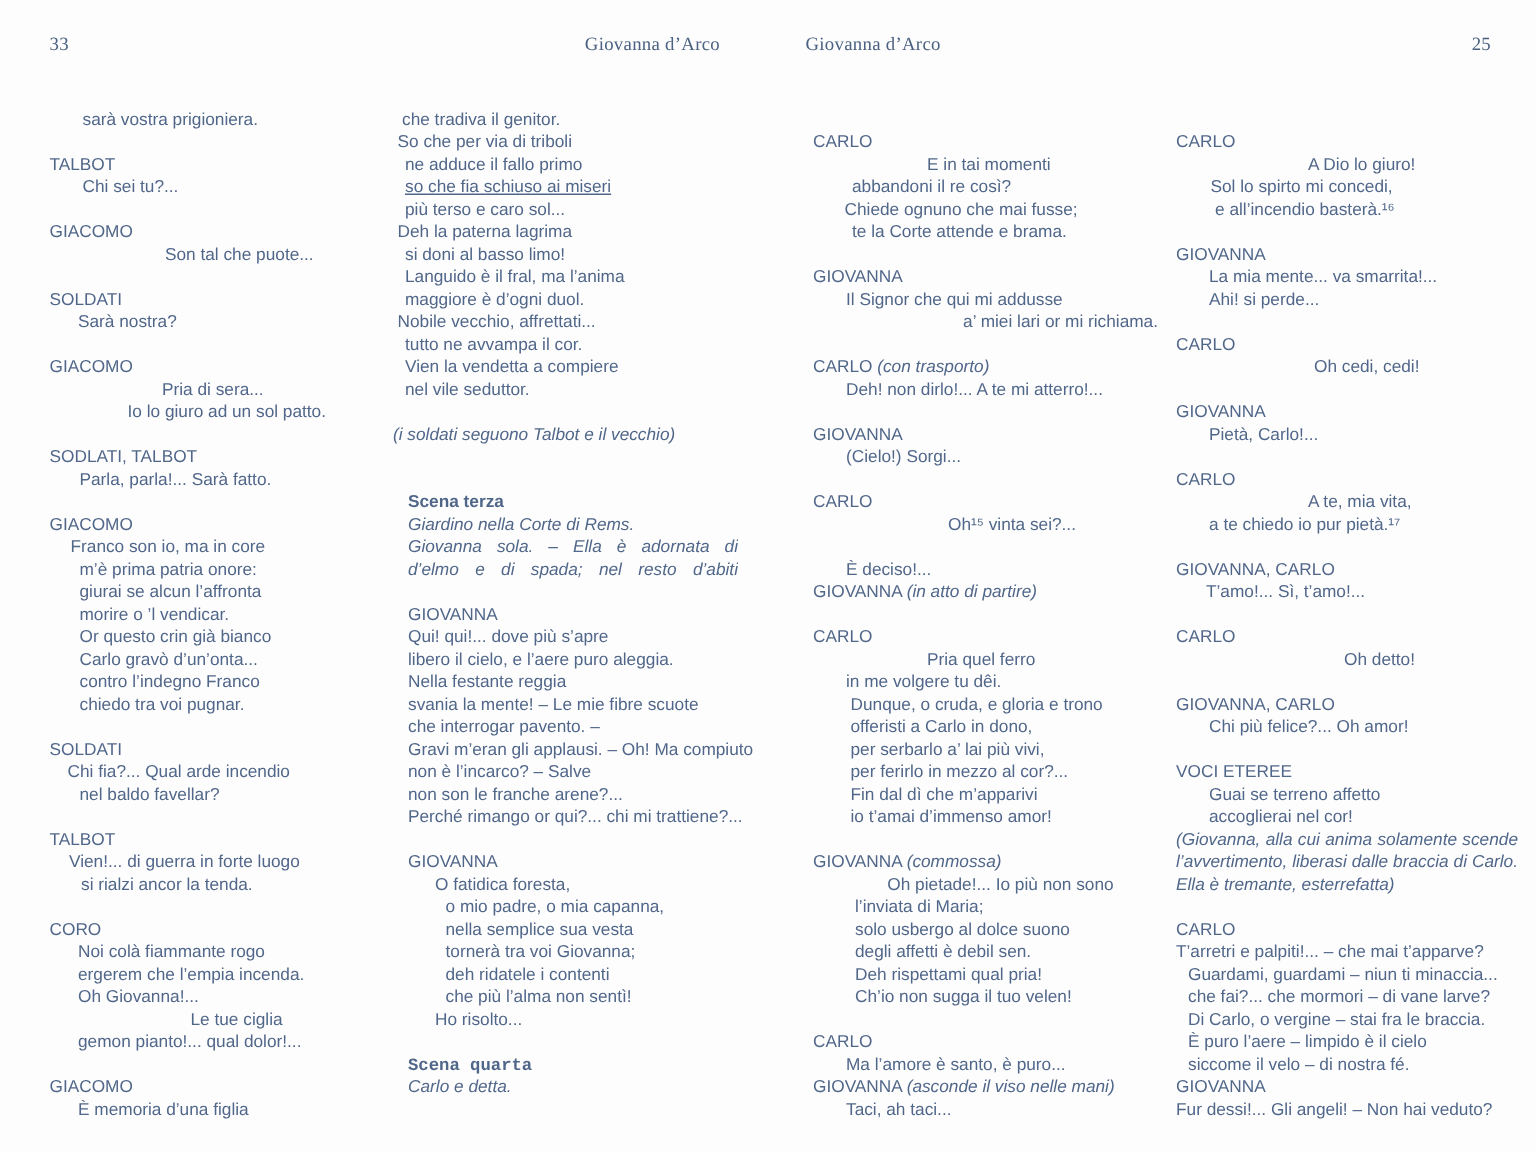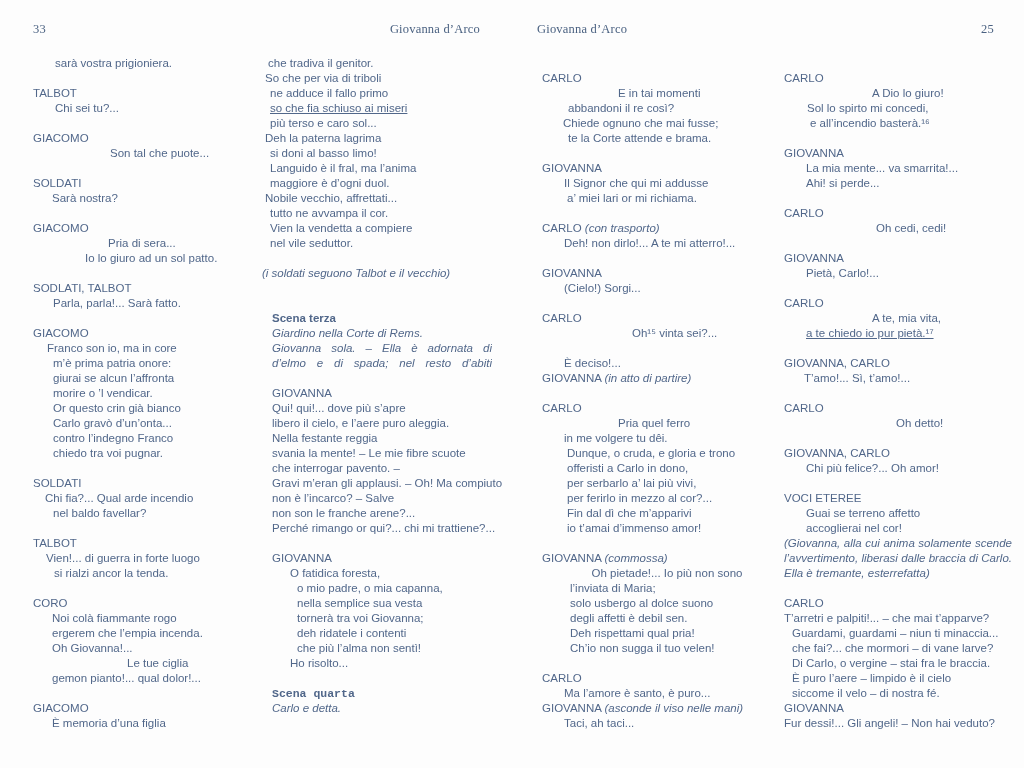--- a/index.html
+++ b/index.html
@@ -17,21 +17,21 @@
     position:absolute; top:22px;
     display:flex; justify-content:space-between; align-items:baseline;
     font-family:"Liberation Serif", serif;
     font-size:12.5px; line-height:14px;
     color:var(--ink-head,#4a6181);
     letter-spacing:0.2px;
   }
   .phead.left  { left:33px;  width:447px; }
   .phead.right { left:537px; width:457px; }
   
-  .col { position:absolute; top:56px; }
+  .col { position:absolute; top:73px; }
   .c1 { left:33px;  width:226px; }
   .c2 { left:262px; width:230px; }
   .c3 { left:542px; width:230px; }
   .c4 { left:784px; width:228px; }
   .ln {
     font-size:11.5px;
     line-height:15px;
     height:15px;
     white-space:nowrap;
   }
@@ -153,21 +153,21 @@
 <div class="col c3">
     <div class="gap"></div>
     <div class="ln">CARLO</div>
     <div class="ln" style="padding-left: 76px;">E in tai momenti</div>
     <div class="ln" style="padding-left: 26px;">abbandoni il re così?</div>
     <div class="ln" style="padding-left: 21px;">Chiede ognuno che mai fusse;</div>
     <div class="ln" style="padding-left: 26px;">te la Corte attende e brama.</div>
     <div class="gap"></div>
     <div class="ln">GIOVANNA</div>
     <div class="ln" style="padding-left: 22px;">Il Signor che qui mi addusse</div>
-    <div class="ln" style="padding-left: 25px;">a’ miei lari or mi richiama.</div>
+    <div class="ln" style="padding-left: 25px; text-align: right;">a’ miei lari or mi richiama.</div>
     <div class="gap"></div>
     <div class="ln"><span>CARLO </span><em class="dir">(con trasporto)</em></div>
     <div class="ln" style="padding-left: 22px;">Deh! non dirlo!... A te mi atterro!...</div>
     <div class="gap"></div>
     <div class="ln">GIOVANNA</div>
     <div class="ln" style="padding-left: 22px;">(Cielo!) Sorgi...</div>
     <div class="gap"></div>
     <div class="ln">CARLO</div>
     <div class="ln" style="padding-left: 90px;">Oh¹⁵ vinta sei?...</div>
     <div class="gap"></div>
@@ -209,21 +209,21 @@
     <div class="ln" style="padding-left: 22px;">Ahi! si perde...</div>
     <div class="gap"></div>
     <div class="ln">CARLO</div>
     <div class="ln" style="padding-left: 92px;">Oh cedi, cedi!</div>
     <div class="gap"></div>
     <div class="ln">GIOVANNA</div>
     <div class="ln" style="padding-left: 22px;">Pietà, Carlo!...</div>
     <div class="gap"></div>
     <div class="ln">CARLO</div>
     <div class="ln" style="padding-left: 88px;">A te, mia vita,</div>
-    <div class="ln" style="padding-left: 22px; text-decoration: underline;">a te chiedo io pur pietà.¹⁷</div>
+    <div class="ln" style="padding-left: 22px;">a te chiedo io pur pietà.¹⁷</div>
     <div class="gap"></div>
     <div class="ln">GIOVANNA, CARLO</div>
     <div class="ln" style="padding-left: 20px;">T’amo!... Sì, t’amo!...</div>
     <div class="gap"></div>
     <div class="ln">CARLO</div>
     <div class="ln" style="padding-left: 112px;">Oh detto!</div>
     <div class="gap"></div>
     <div class="ln">GIOVANNA, CARLO</div>
     <div class="ln" style="padding-left: 22px;">Chi più felice?... Oh amor!</div>
     <div class="gap"></div>

